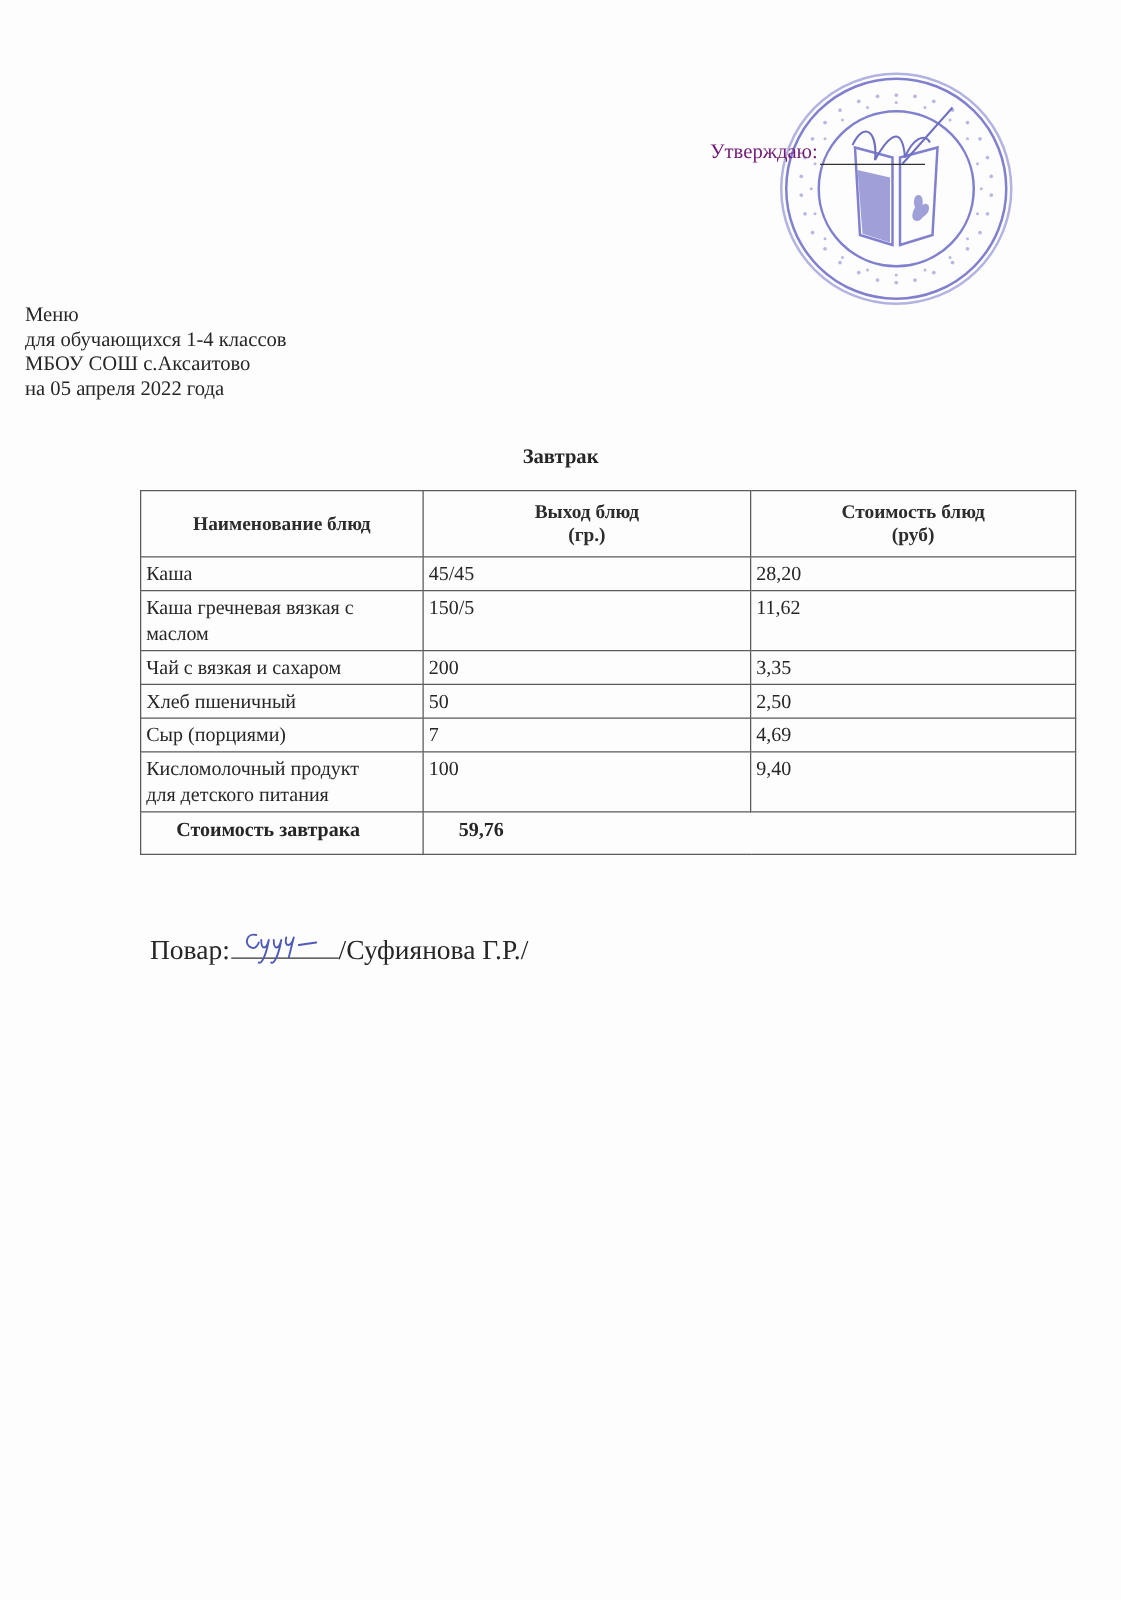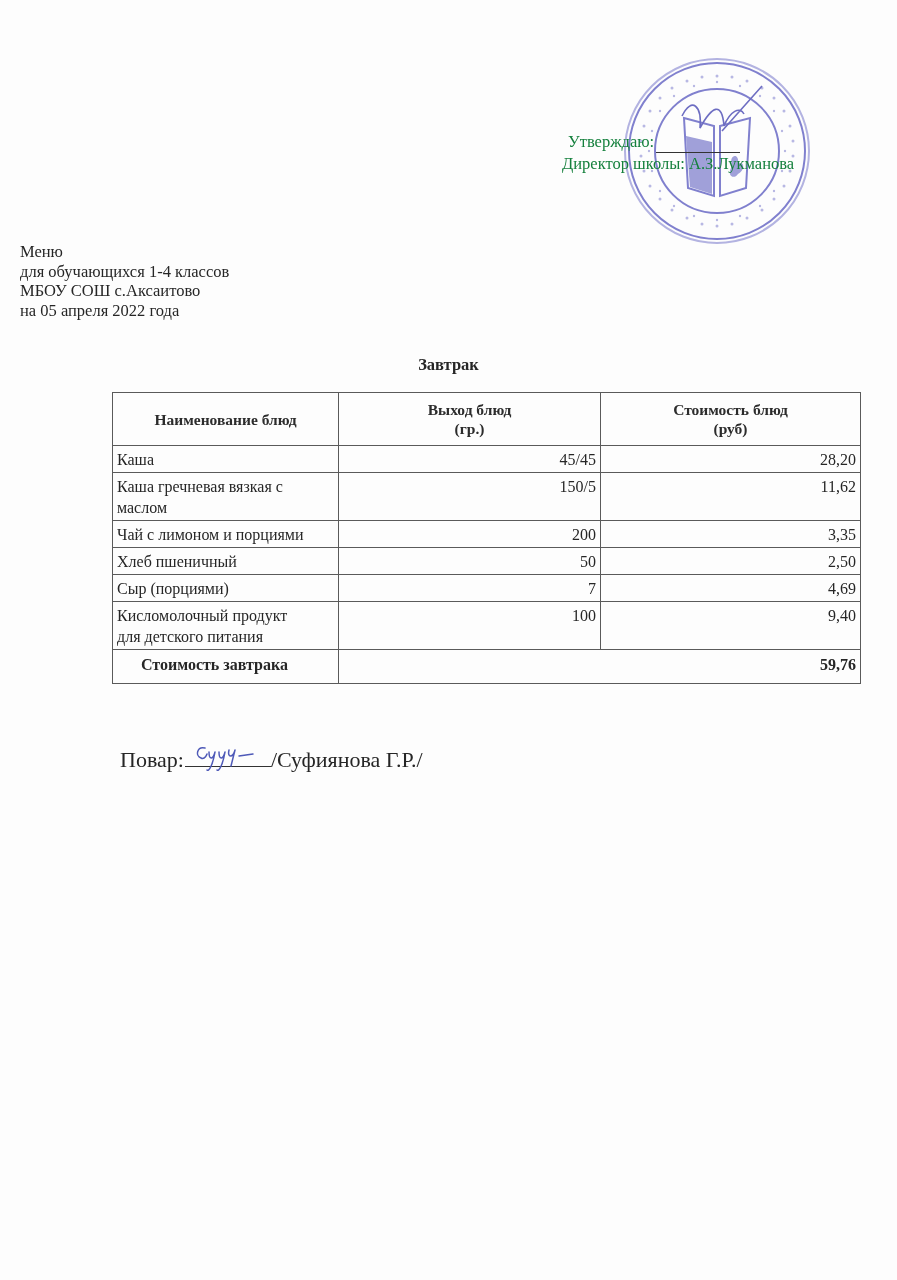--- a/index.html
+++ b/index.html
@@ -26,24 +26,24 @@
       position: absolute;
       left: 622px;
       top: 56px;
       width: 190px;
       height: 190px;
       opacity: 0.85;
     }
     .approve {
       position: absolute;
       left: 562px;
-      top: 131px;
+      top: 110px;
       font-size: 16.5px;
       line-height: 21px;
-      color: #15803d;
+      color: #701a75;
     }
     .approve .line1 {
       padding-left: 6px;
     }
     .approve .sig-line {
       display: inline-block;
       width: 84px;
       border-bottom: 1px solid #333;
       margin-left: 2px;
       vertical-align: baseline;
@@ -91,21 +91,21 @@
     }
     table.menu th.c1 { width: 217px; }
     table.menu th.c2 { width: 253px; }
     table.menu td {
       line-height: 21px;
       height: 21px;
       padding-top: 3px;
       padding-bottom: 2px;
     }
     table.menu td.name { text-align: left; }
-    table.menu td.num { text-align: right; }
+    table.menu td.num { text-align: left; }
     table.menu tr.total td {
       font-weight: bold;
       height: 27px;
       padding-top: 4px;
       padding-left: 28px;
     }
     .cook {
       position: absolute;
       left: 120px;
       top: 747px;
@@ -197,21 +197,20 @@
     <path d="M64 80 L90 86 L90 138 L68 131 Z" fill="#6b6bc6" opacity="0.75"></path>
     <path d="M110 110 C106 98,118 96,116 108 C122 104,124 114,116 118 C112 124,104 120,110 110 Z" fill="#6b6bc6" opacity="0.75"></path>
 
     <path d="M60 60 C70 40,80 50,78 72 C90 50,100 45,102 70 C108 55,118 50,122 58 M100 75 L140 30" stroke="#5555b8" stroke-width="1.6" fill="none"></path>
   </svg>
 
   <div class="approve">
     <div class="line1">
       <span>Утверждаю:</span><span class="sig-line">&nbsp;</span>
     </div>
-    <div>Директор школы: А.З.Лукманова</div>
   </div>
 
   <div class="title-block">
     <div>Меню</div>
     <div>для обучающихся 1-4 классов</div>
     <div>МБОУ СОШ с.Аксаитово</div>
     <div>на 05 апреля 2022 года</div>
   </div>
 
   <div class="section-title">Завтрак</div>
@@ -243,21 +242,21 @@
       <tr>
         <td class="name">
           <div>Каша гречневая вязкая с</div>
           <div>маслом</div>
         </td>
         <td class="num">150/5</td>
         <td class="num">11,62</td>
       </tr>
       <tr>
         <td class="name">
-            <div>Чай с лимоном и порциями</div>
+            <div>Чай с вязкая и сахаром</div>
           </td>
         <td class="num">200</td>
         <td class="num">3,35</td>
       </tr>
       <tr>
         <td class="name">
             <div>Хлеб пшеничный</div>
           </td>
         <td class="num">50</td>
         <td class="num">2,50</td>

